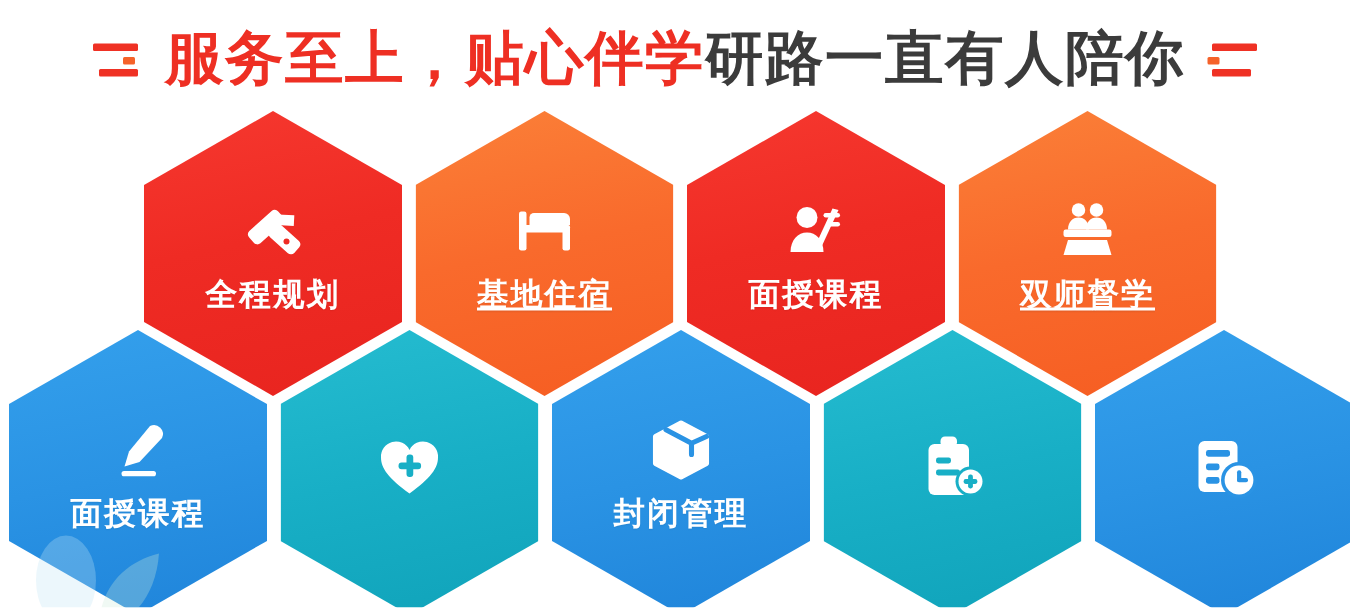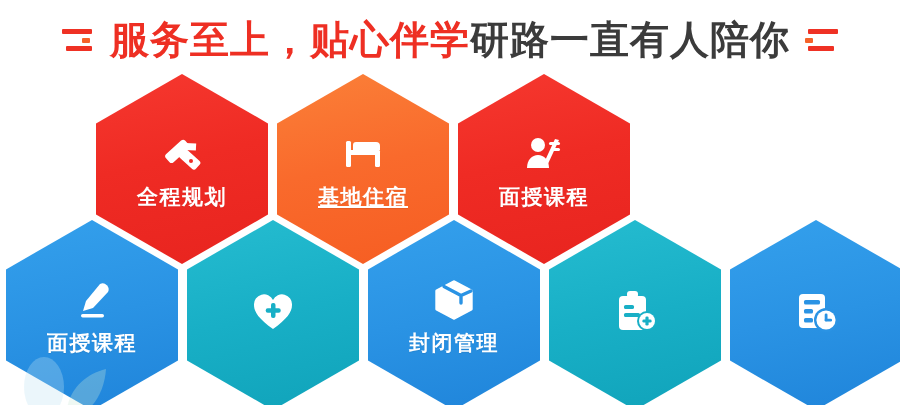--- a/index.html
+++ b/index.html
@@ -180,20 +180,33 @@
           <circle cx="18" cy="15" r="7"></circle>
           <path d="M7 38 c0-8 5-13 11-13 s11 5 11 13 z"></path>
           <rect x="29" y="12" width="11" height="3" rx="1.5"></rect>
           <rect x="32" y="18" width="8" height="3" rx="1.5"></rect>
           <path d="M39 10 L27 36 l-4-1 L35 9 z"></path>
         </svg>
       </span>
       <span class="cap">面授课程</span>
     </div>
 
+    <div class="hex c-org" style="left:639px; top:74px;">
+      <span class="ico">
+        <svg width="48" height="48" viewBox="0 0 48 48" fill="#fff">
+          <circle cx="18" cy="10" r="4.5"></circle>
+          <circle cx="30" cy="10" r="4.5"></circle>
+          <path d="M11 23 c0-5 3-8 7-8 s7 3 7 8 z"></path>
+          <path d="M23 23 c0-5 3-8 7-8 s7 3 7 8 z"></path>
+          <rect x="8" y="23" width="32" height="5" rx="1.5"></rect>
+          <path d="M11 30 h26 l3 10 H8 z"></path>
+        </svg>
+      </span>
+      <span class="cap">双师督学</span>
+    </div>
 
     <div class="hex c-blue" style="left:6px;   top:220px;">
       <span class="ico">
         <svg width="48" height="48" viewBox="0 0 48 48" fill="#fff">
           <path d="M32 8 a6 6 0 0 1 8 8 L25 32 l-10 3 3-10 z"></path>
           <rect x="13" y="38" width="23" height="3.5" rx="1.7"></rect>
         </svg>
       </span>
       <span class="cap">面授课程</span>
     </div>

